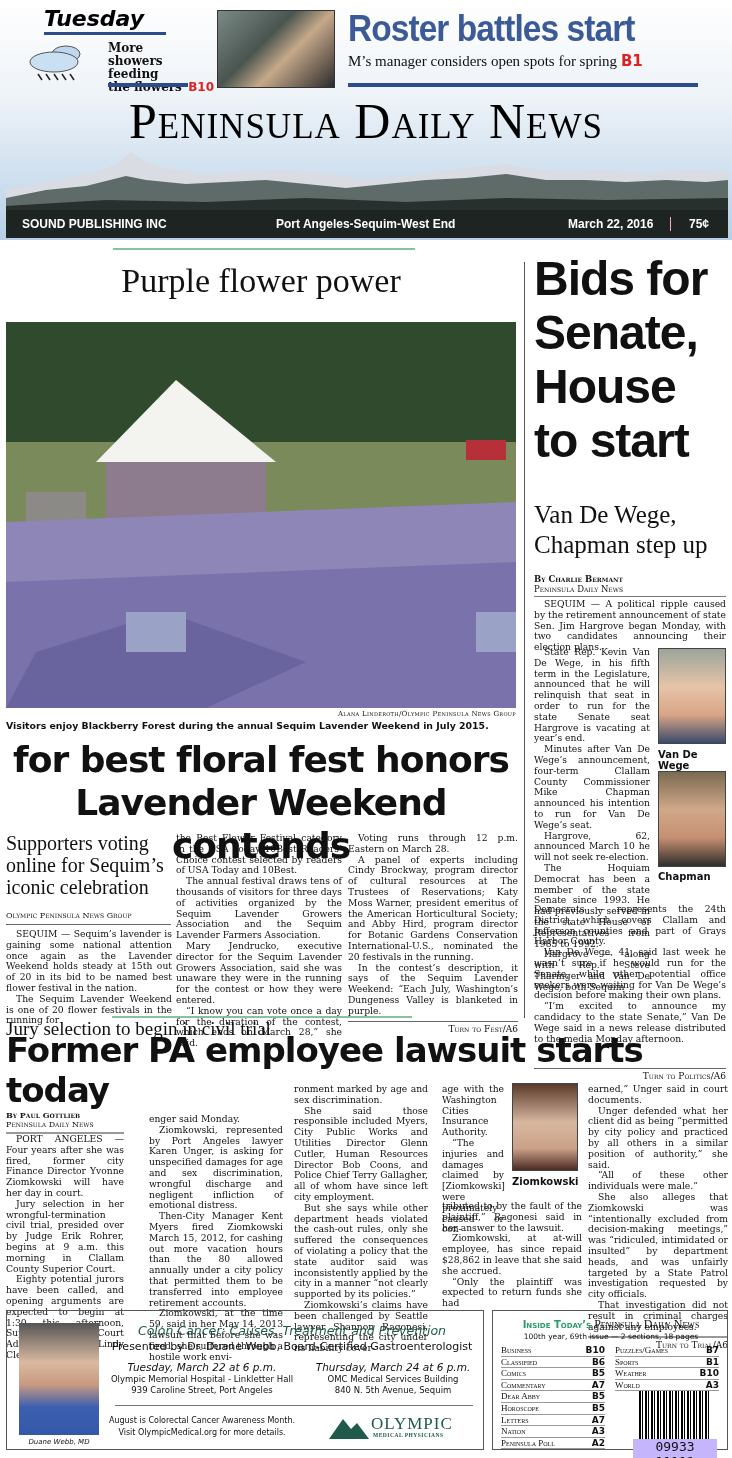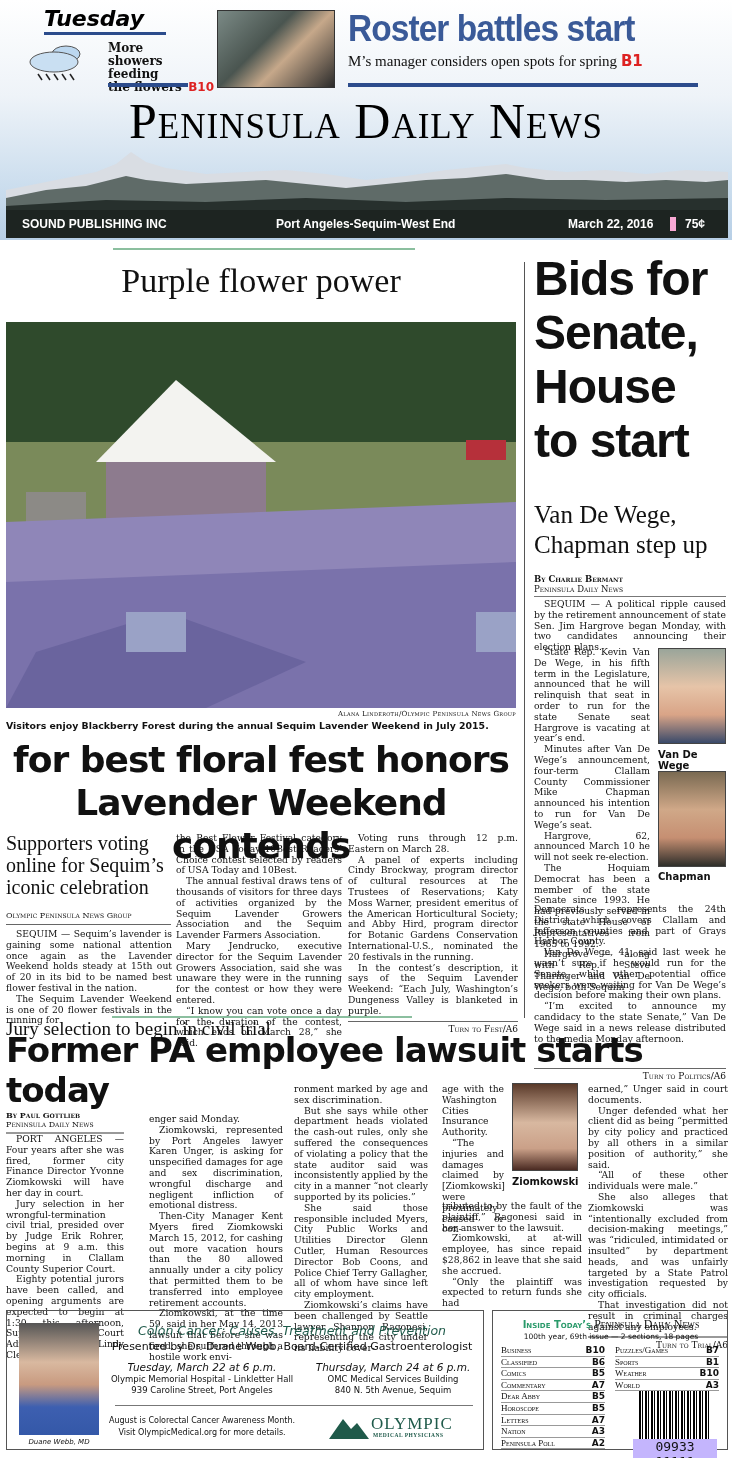--- a/index.html
+++ b/index.html
@@ -76,21 +76,21 @@
 <div id="title" class="abs">Peninsula Daily News</div>
 <svg id="mountain" class="abs" viewBox="0 0 722 62" preserveAspectRatio="none">
   <polygon points="0,40 30,34 60,28 90,22 110,14 125,2 140,12 160,18 200,24 240,22 280,20 320,24 360,30 400,26 440,20 480,16 500,14 520,18 560,22 600,20 640,24 680,20 722,22 722,62 0,62" fill="#d9dde3"></polygon>
   <polygon points="0,48 40,40 80,36 120,26 140,30 180,34 220,32 260,30 300,34 340,38 380,34 420,30 460,28 500,24 540,30 580,30 620,32 660,30 700,32 722,30 722,62 0,62" fill="#5f6b68"></polygon>
   <polygon points="0,56 100,50 200,52 300,48 400,52 500,48 600,50 722,48 722,62 0,62" fill="#27302d"></polygon>
 </svg>
 <div id="strip" class="abs">
   <span style="left:16px">SOUND PUBLISHING INC</span>
   <span style="left:270px">Port Angeles-Sequim-West End</span>
   <span style="left:562px">March 22, 2016</span>
-  <span style="left:664px;border-left:6px solid #f9a8d4;padding-left:9px">75¢</span>
+  <span style="left:664px;border-left:1px solid #f9a8d4;padding-left:18px">75¢</span>
 </div>
 
 <div class="abs rule-green" style="left:113px;top:248px;width:302px"></div>
 <div id="purpleHead" class="abs">Purple flower power</div>
 <svg id="photo" class="abs" viewBox="0 0 510 386" preserveAspectRatio="none">
   <rect width="510" height="386" fill="#4e6a3a"></rect>
   <rect width="510" height="150" fill="#2f4a2c"></rect>
   <rect x="0" y="120" width="510" height="90" fill="#7a8a5a"></rect>
   <polygon points="90,140 170,58 270,140" fill="#f3f3f0"></polygon>
   <rect x="100" y="140" width="160" height="70" fill="#8d7b8e"></rect>
@@ -168,22 +168,22 @@
   <p>Eighty potential jurors have been called, and opening arguments are expected to begin at 1:30 this afternoon, Superior Court Administrator Lindy Clev-</p>
 </div>
 <div class="col" style="left:149px;top:1114px;width:134px">
   <p style="text-indent:0">enger said Monday.</p>
   <p>Ziomkowski, represented by Port Angeles lawyer Karen Unger, is asking for unspecified damages for age and sex discrimination, wrongful discharge and negligent infliction of emotional distress.</p>
   <p>Then-City Manager Kent Myers fired Ziomkowski March 15, 2012, for cashing out more vacation hours than the 80 allowed annually under a city policy that permitted them to be transferred into employee retirement accounts.</p>
   <p>Ziomkowski, at the time 59, said in her May 14, 2013 lawsuit that before she was fired, she suffered through a hostile work envi-</p>
 </div>
 <div class="col" style="left:294px;top:1084px;width:134px">
   <p style="text-indent:0">ronment marked by age and sex discrimination.</p>
+  <p>She said those responsible included Myers, City Public Works and Utilities Director Glenn Cutler, Human Resources Director Bob Coons, and Police Chief Terry Gallagher, all of whom have since left city employment.</p>
   <p>But she says while other department heads violated the cash-out rules, only she suffered the consequences of violating a policy that the state auditor said was inconsistently applied by the city in a manner “not clearly supported by its policies.”</p>
-  <p>She said those responsible included Myers, City Public Works and Utilities Director Glenn Cutler, Human Resources Director Bob Coons, and Police Chief Terry Gallagher, all of whom have since left city employment.</p>
   <p>Ziomkowski’s claims have been challenged by Seattle lawyer Shannon Ragonesi, representing the city under its liability cover-</p>
 </div>
 <div class="col" style="left:442px;top:1084px;width:62px">
   <p style="text-indent:0">age with the Washington Cities Insurance Authority.</p>
   <p>“The injuries and damages claimed by [Ziomkowski] were proximately caused or con-</p>
 </div>
 <div class="mug" style="left:512px;top:1083px;width:66px;height:88px;background:linear-gradient(#5a3a2a,#d8b8a0 45%,#caa088 75%,#4a2a22)"></div>
 <div class="mugcap" style="left:512px;top:1176px">Ziomkowski</div>
 <div class="col" style="left:442px;top:1201px;width:140px">
   <p style="text-indent:0">tributed to by the fault of the plaintiff,” Ragonesi said in her answer to the lawsuit.</p>

